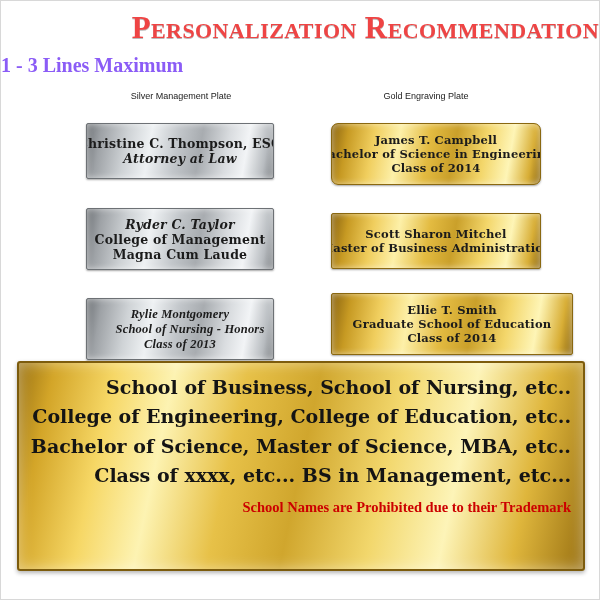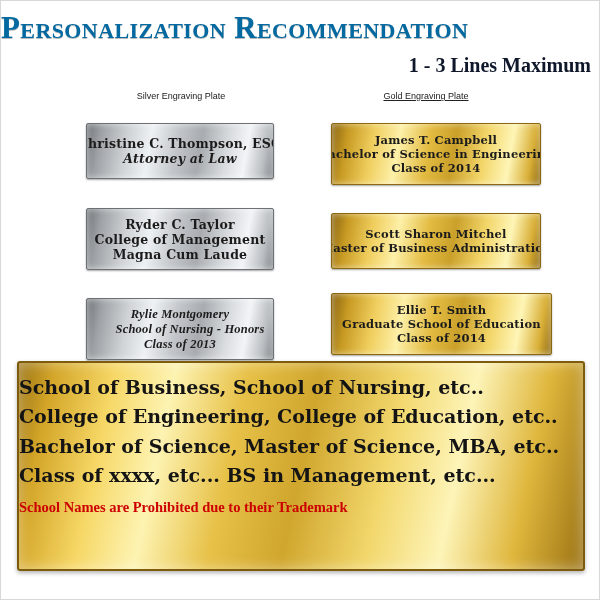--- a/index.html
+++ b/index.html
@@ -17,54 +17,54 @@
   .page {
     width: 600px;
     height: 600px;
     position: relative;
     box-sizing: border-box;
     border: 1px solid #d8d8d8;
   }
 
   
   .title {
-    text-align: left;
+    text-align: right;
     font-family: "Liberation Serif", serif;
     font-weight: bold;
     font-size: 31px;
     letter-spacing: 0.4px;
-    color: #0369a1;
+    color: #ef4444;
     margin: 9px 0 0 0;
     font-variant: small-caps;
     text-shadow: 0 1px 0 #bbb;
   }
   .subtitle {
-    text-align: right;
+    text-align: left;
     font-family: "Liberation Serif", serif;
     font-weight: bold;
     font-size: 20px;
-    color: #0f172a;
+    color: #8b5cf6;
     margin: 8px 8px 0 0;
   }
 
   
   .captions {
     position: relative;
     height: 16px;
     margin-top: 14px;
   }
   .caption {
     position: absolute;
     font-family: "Liberation Sans", sans-serif;
     font-size: 9px;
     color: #222;
     text-align: center;
   }
   .caption.silver { left: 85px; width: 190px; }
-  .caption.gold   { left: 330px; width: 190px; text-decoration: underline; }
+  .caption.gold   { left: 330px; width: 190px; }
 
   
   .plates {
     position: relative;
     margin-top: 6px;
     height: 250px;
   }
   .plate {
     position: absolute;
     width: 188px;
@@ -126,21 +126,21 @@
     height: 210px;
     box-sizing: border-box;
     border: 2px solid #7d5c0d;
     border-radius: 3px;
     background: linear-gradient(102deg,
         #9c7414 0%, #d3a528 6%, #f6d765 16%, #fdf3b2 26%,
         #e7c148 38%, #d0a62d 50%, #f2d76c 64%, #fdf4b8 76%,
         #dfb63c 88%, #9a7213 100%);
     box-shadow: inset 0 0 14px rgba(255,255,255,0.45), 0 2px 4px rgba(0,0,0,0.3);
     padding: 10px 12px 6px 0;
-    text-align: left;
+    text-align: right;
   }
   .panel .pline {
     font-family: "DejaVu Serif", serif;
     font-weight: bold;
     font-size: 19px;
     color: #141414;
     line-height: 1.55;
     white-space: nowrap;
   }
   .panel .warning {
@@ -154,55 +154,55 @@
 </style>
 </head>
 <body>
 
 <div class="page">
 
   <div class="title">Personalization Recommendation</div>
   <div class="subtitle">1 - 3 Lines Maximum</div>
 
   <div class="captions">
-    <div class="caption silver">Silver Engraving Plate</div>
+    <div class="caption silver">Silver Management Plate</div>
     <div class="caption gold">Gold Engraving Plate</div>
   </div>
 
   <div class="plates">
 
     <div class="plate silver" style="left:85px; top:10px; height:56px;">
       <span class="line blackletter" style="font-size:12.5px;">Christine C. Thompson, ESQ</span>
       <span class="line blackletter" style="font-size:12.5px;font-style:italic;">Attorney at Law</span>
     </div>
 
     <div class="plate silver" style="left:85px; top:95px; height:62px;">
-      <span class="line blackletter" style="font-size:12.5px;">Ryder C. Taylor</span>
+      <span class="line blackletter" style="font-size:12.5px;font-style:italic;">Ryder C. Taylor</span>
       <span class="line blackletter" style="font-size:12.5px;">College of Management</span>
       <span class="line blackletter" style="font-size:12.5px;">Magna Cum Laude</span>
     </div>
 
     <div class="plate silver" style="left:85px; top:185px; height:62px;">
       <span class="line scriptish" style="font-size:12.5px;text-align:center;">Rylie Montgomery</span>
       <span class="line scriptish" style="font-size:12.5px;margin-left:20px;">School of Nursing - Honors</span>
       <span class="line scriptish" style="font-size:12.5px;">Class of 2013</span>
     </div>
 
-    <div class="plate gold" style="left:330px; top:10px; height:62px; width:210px;">
+    <div class="plate gold" style="left:330px; top:10px; height:62px; width:210px;border-radius:7px;">
       <span class="line blackletter" style="font-size:11.5px;">James T. Campbell</span>
       <span class="line blackletter" style="font-size:11.5px;">Bachelor of Science in Engineering</span>
       <span class="line blackletter" style="font-size:11.5px;">Class of 2014</span>
     </div>
 
     <div class="plate gold" style="left:330px; top:100px; height:56px; width:210px;">
       <span class="line blackletter" style="font-size:11.5px;">Scott Sharon Mitchel</span>
       <span class="line blackletter" style="font-size:11.5px;">Master of Business Administration</span>
     </div>
 
-    <div class="plate gold" style="left:330px; top:180px; height:62px; width:221px;">
+    <div class="plate gold" style="left:330px; top:180px; height:62px; width:242px;">
       <span class="line blackletter" style="font-size:11.5px;">Ellie T. Smith</span>
       <span class="line blackletter" style="font-size:11.5px;">Graduate School of Education</span>
       <span class="line blackletter" style="font-size:11.5px;">Class of 2014</span>
     </div>
 
   </div>
 
   <div class="panel">
     <div class="pline">School of Business, School of Nursing, etc..</div>
     <div class="pline">College of Engineering, College of Education, etc..</div>

